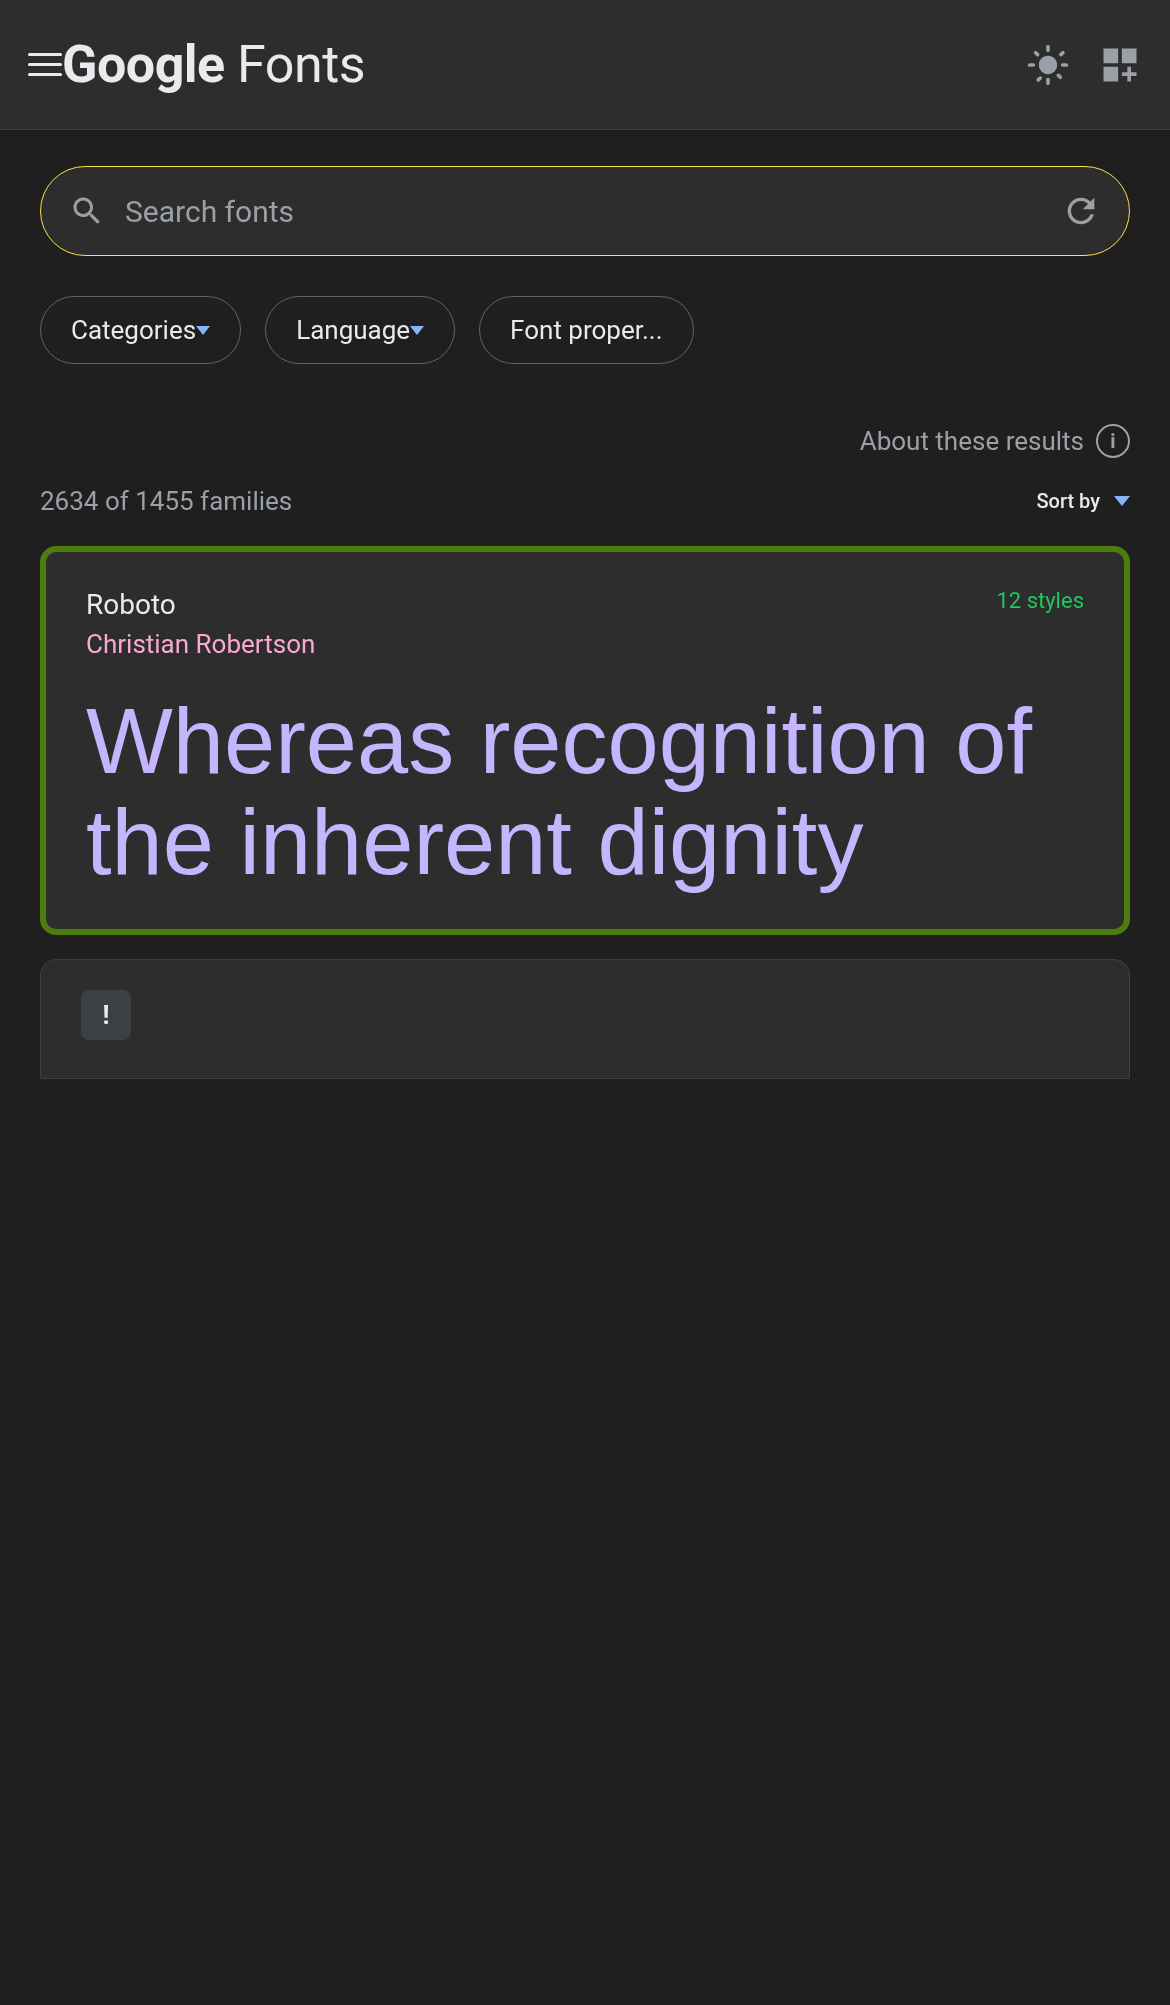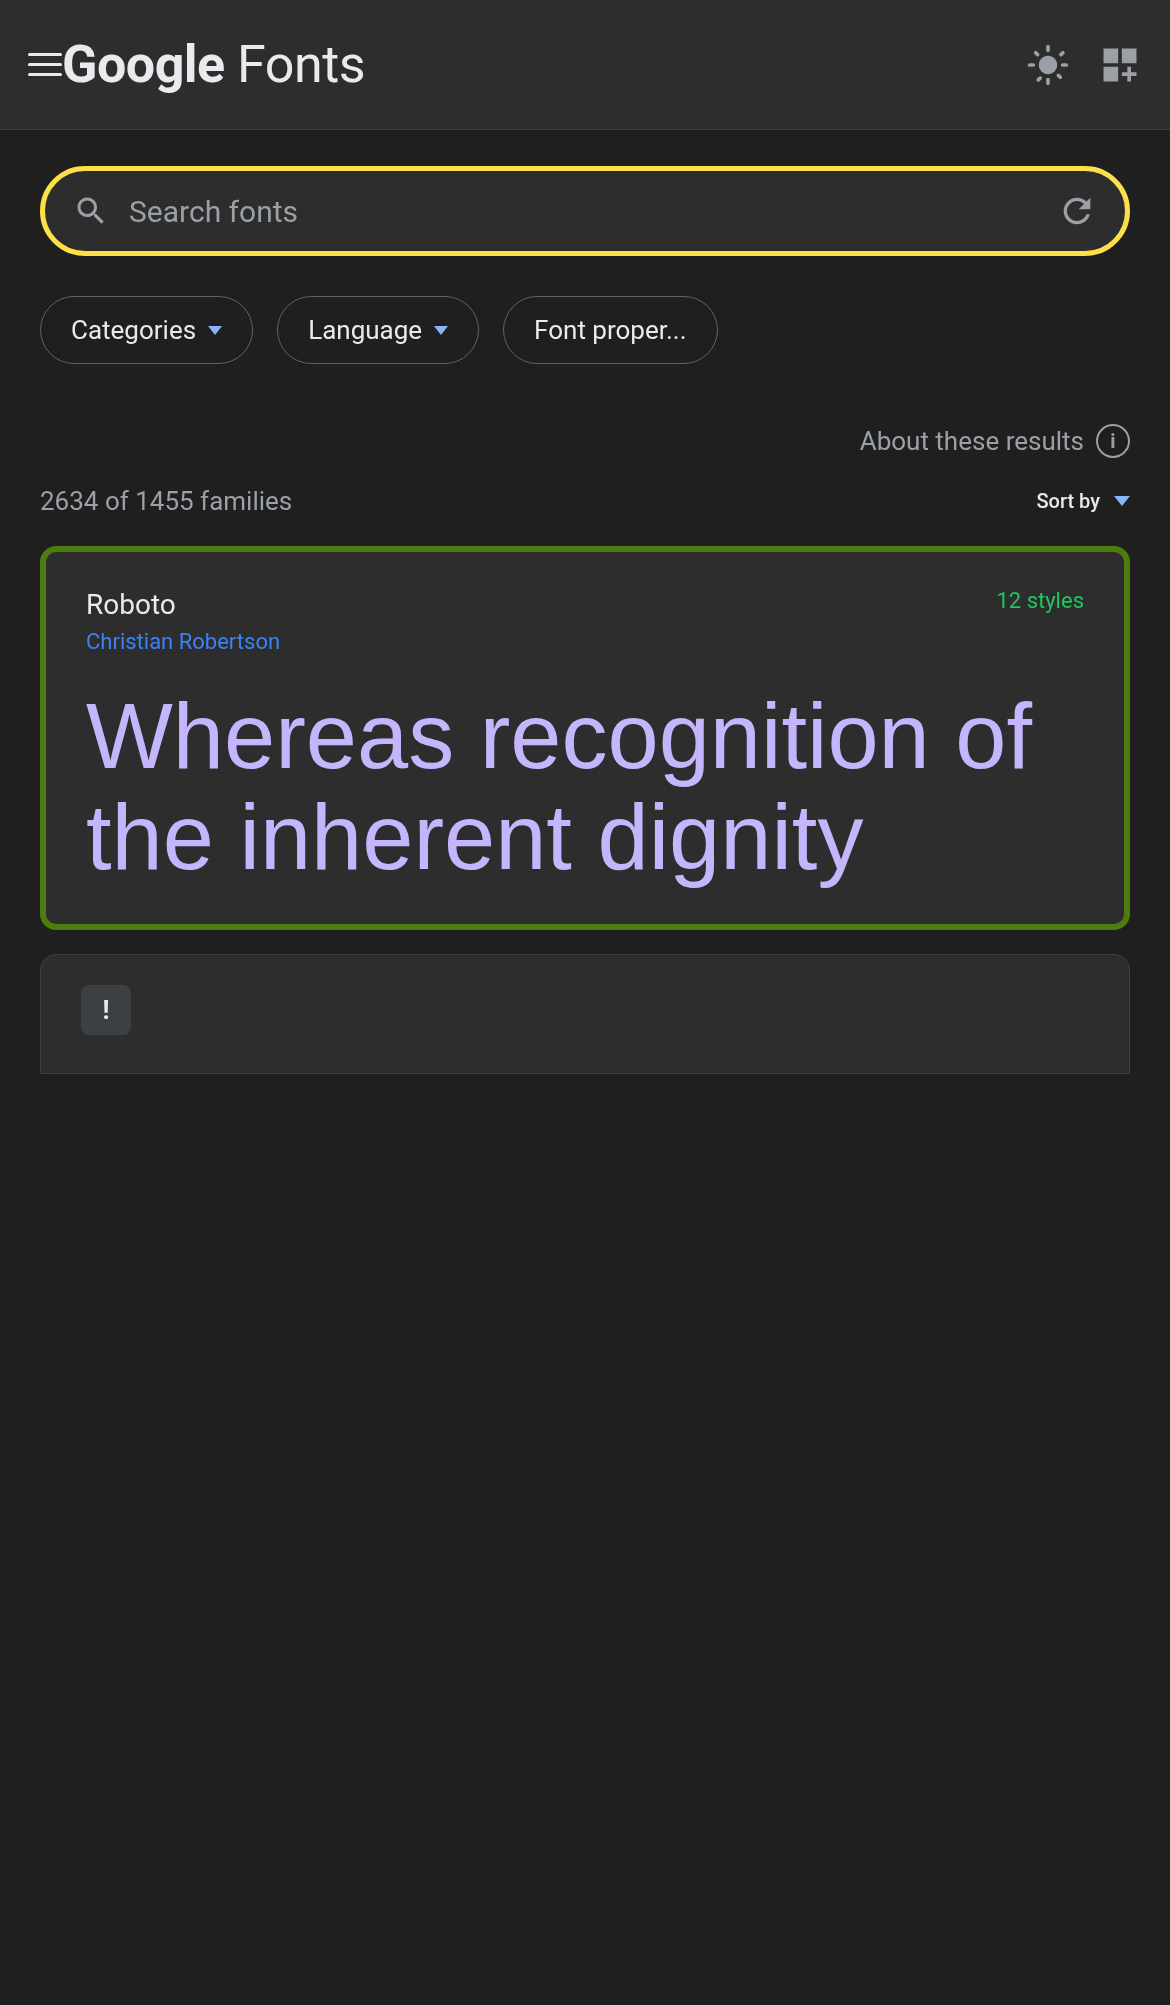--- a/index.html
+++ b/index.html
@@ -83,21 +83,21 @@
     
     .main-content {
       padding: 36px 40px;
     }
 
     
     .search-container {
       display: flex;
       align-items: center;
       background-color: #2d2d2d;
-      border: 5px solid #fde047;
+      border: 1px solid #fde047;
       border-radius: 50px;
       padding: 0 28px;
       height: 90px;
       margin-bottom: 40px;
     }
 
     .search-icon {
       color: #9aa0a6;
       margin-right: 20px;
       flex-shrink: 0;
@@ -129,21 +129,20 @@
       display: flex;
       gap: 24px;
       margin-bottom: 60px;
       flex-wrap: nowrap;
       overflow: hidden;
     }
 
     .filter-btn {
       display: flex;
       align-items: center;
-      gap: 12px;
       background-color: transparent;
       border: 1px solid #5f6368;
       border-radius: 50px;
       padding: 18px 30px;
       color: #e8eaed;
       font-size: 26px;
       font-family: inherit;
       cursor: pointer;
       white-space: nowrap;
     }
@@ -236,22 +235,22 @@
     }
 
     .font-name {
       font-size: 28px;
       font-weight: 400;
       color: #e8eaed;
       margin-bottom: 8px;
     }
 
     .font-author {
-      font-size: 22px;
-      color: #3b82f6;
+      font-size: 26px;
+      color: #f9a8d4;
     }
 
     .font-styles {
       font-size: 22px;
       color: #22c55e;
     }
 
     .font-preview {
       font-size: 92px;
       font-weight: 300;

